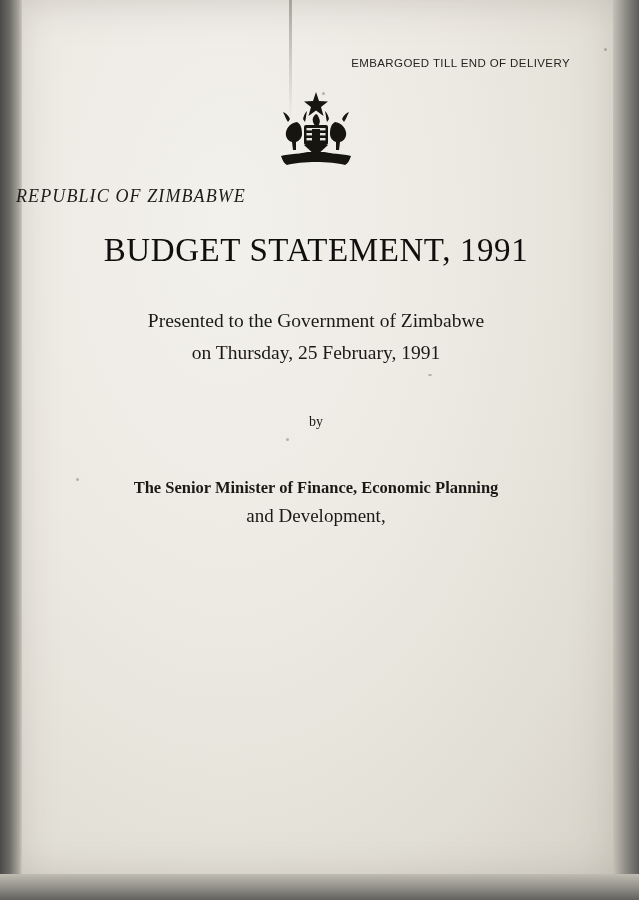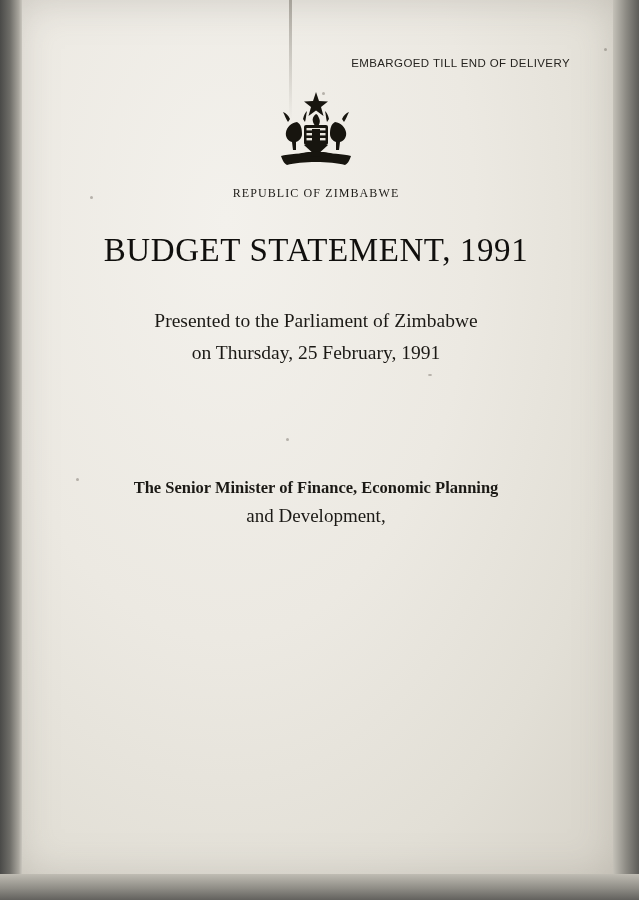--- a/index.html
+++ b/index.html
@@ -101,25 +101,26 @@
     display: flex;
     justify-content: center;
   }
   .crest svg { display: block; }
 
   .republic {
     position: absolute;
     top: 186px;
     left: 0;
     width: 600px;
-    text-align: center;
+    text-align: left;
     font-family: "Liberation Serif", serif;
-    font-size: 12px;
+    font-size: 18px;
     letter-spacing: 1.1px;
     color: #1e1c18;
+    font-style: italic;
   }
 
   .title {
     position: absolute;
     top: 232px;
     left: 0;
     width: 600px;
     text-align: center;
     font-family: "Liberation Serif", serif;
     font-weight: normal;
@@ -251,21 +252,22 @@
 
           <path d="M42 62 C48 59 70 59 76 62 C70 65 48 65 42 62 Z"></path>
         </g>
       </svg>
     </div>
 
     <div class="republic">REPUBLIC OF ZIMBABWE</div>
 
     <div class="title">BUDGET STATEMENT, 1991</div>
 
-    <div class="presented1">Presented to the Parliament of Zimbabwe</div>
+    <div class="presented1">Presented to the Government of Zimbabwe</div>
     <div class="presented2">on Thursday, 25 February, 1991</div>
 
+    <div class="by">by</div>
 
     <div class="author1">The Senior Minister of Finance, Economic Planning</div>
     <div class="author2">and Development,</div>
 
   </div>
 </div>
 
 </body></html>

